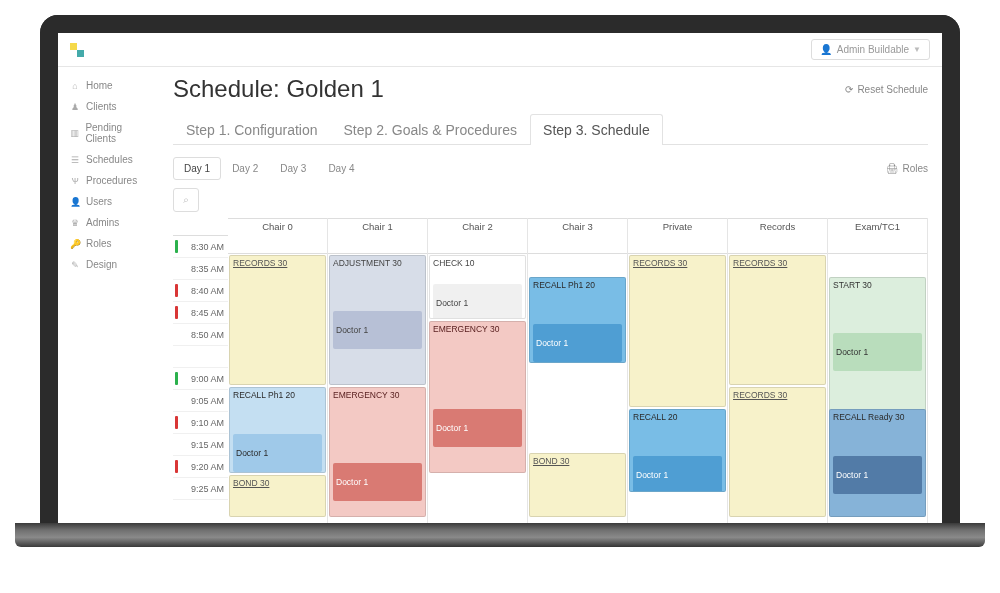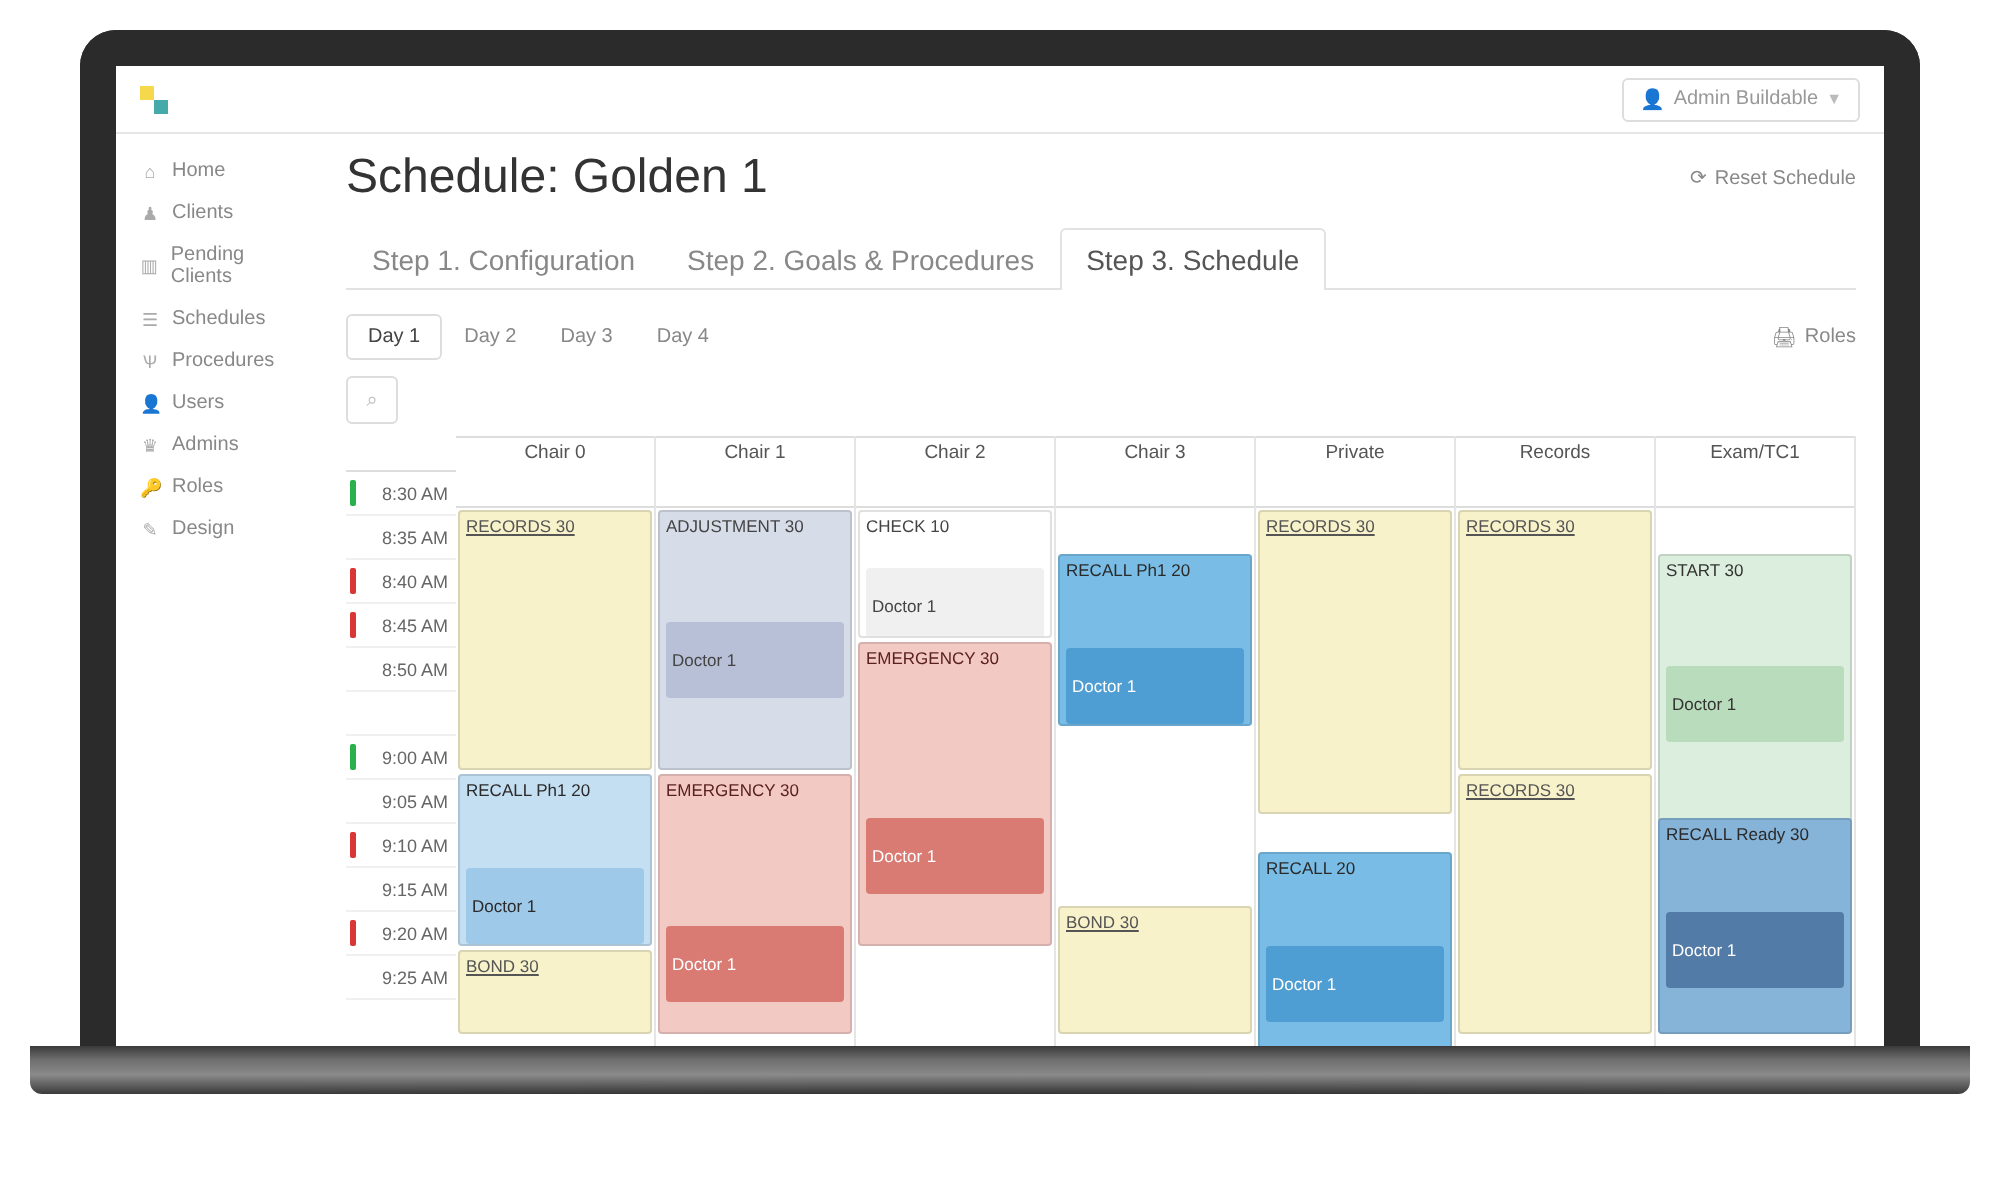--- a/index.html
+++ b/index.html
@@ -489,21 +489,21 @@
                       <div>BOND 30</div>
                     </div>
                   </div>
                 </div>
                 <div class="col">
                   <div class="col-header">Private</div>
                   <div class="col-body">
                     <div class="appt yellow" style="top: 1px; height: 152px;">
                       <div>RECORDS 30</div>
                     </div>
-                    <div class="appt blue-med" style="top: 172px; height: 112px;">
+                    <div class="appt blue-med" style="top: 155px; height: 83px;">
                       <div>RECALL 20</div>
                       <div style="position: absolute; left: 3px; right: 3px; top: 44px;">
                         <div class="sub">Doctor 1</div>
                       </div>
                     </div>
                   </div>
                 </div>
                 <div class="col">
                   <div class="col-header">Records</div>
                   <div class="col-body">

